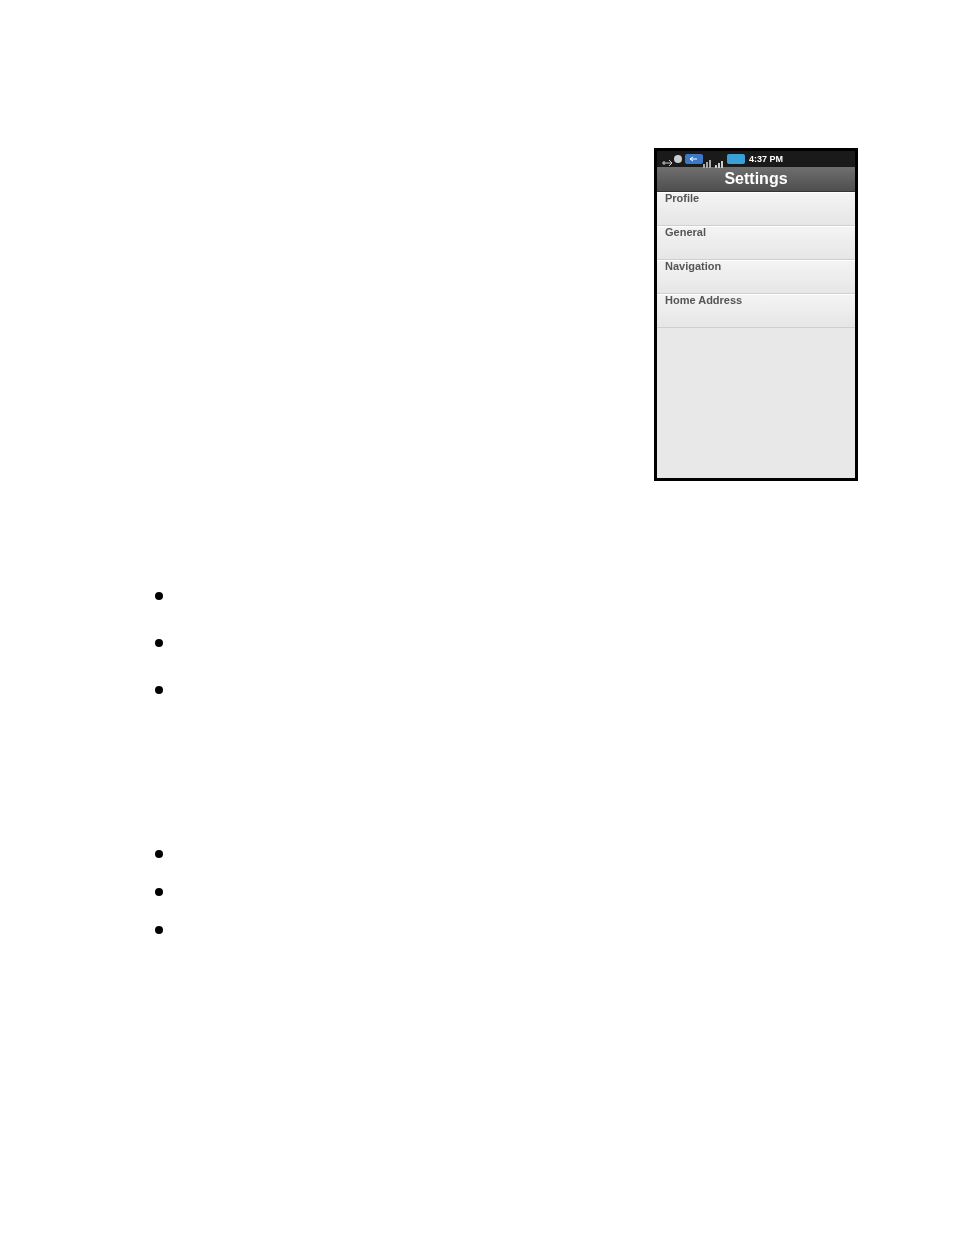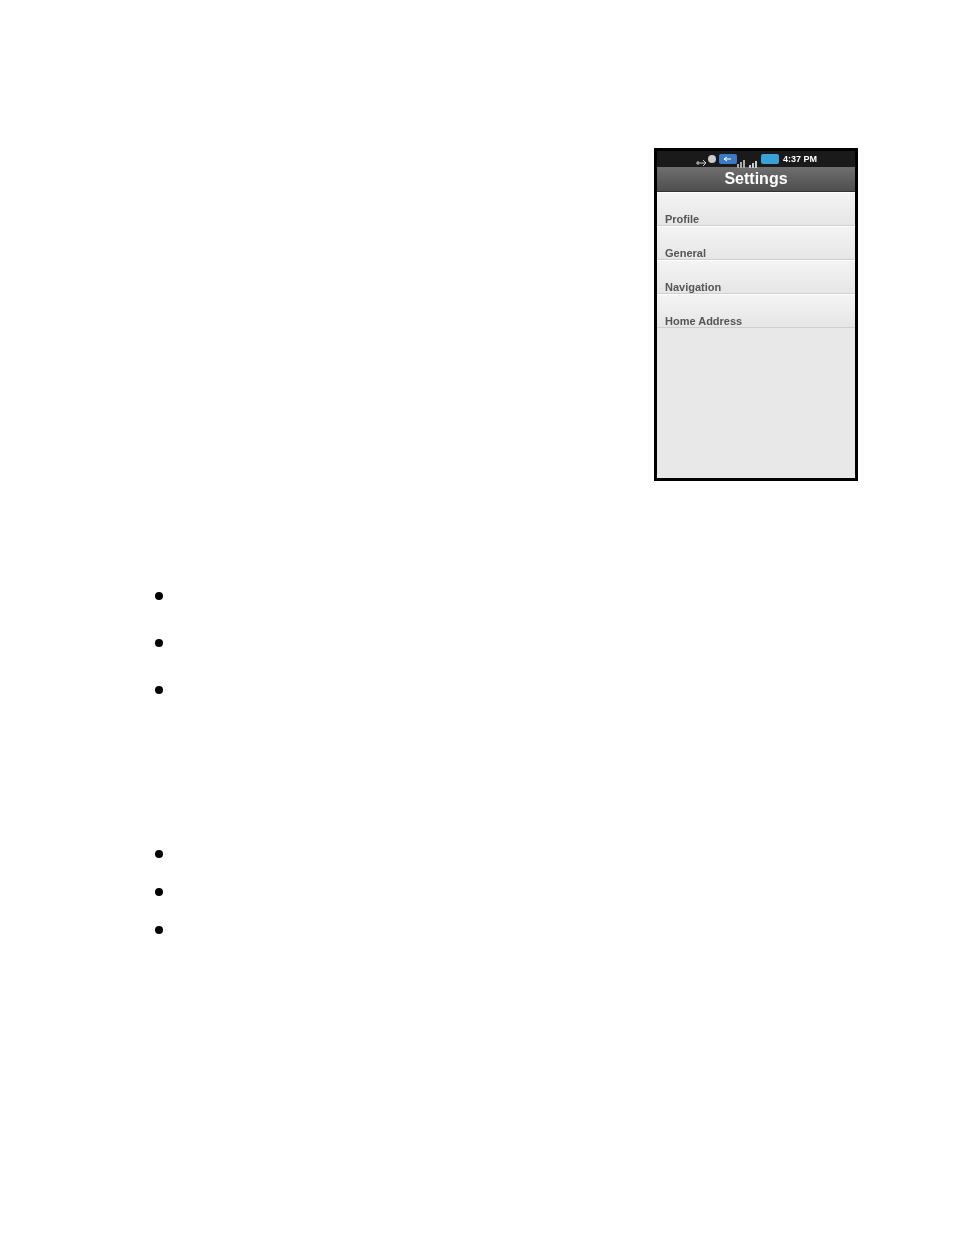--- a/index.html
+++ b/index.html
@@ -21,22 +21,22 @@
     border: 3px solid #000;
     background: #e8e8e8;
     overflow: hidden;
   }
 
   .status-bar {
     height: 16px;
     background: #1a1a1a;
     display: flex;
     align-items: center;
-    justify-content: center;
-    padding: 0 12px;
+    justify-content: flex-start;
+    padding: 0 4px;
     box-sizing: border-box;
   }
 
   .status-left {
     display: flex;
     align-items: center;
     gap: 3px;
   }
 
   .status-right {
@@ -89,21 +89,21 @@
     border-bottom: 1px solid #333;
   }
 
   .list {
     background: #eeeeee;
   }
 
   .list-item {
     height: 33px;
     display: flex;
-    align-items: flex-end;
+    align-items: flex-start;
     padding: 0 8px;
     font-size: 11px;
     font-weight: bold;
     color: #555;
     background: linear-gradient(#f4f4f4, #e6e6e6);
     border-bottom: 1px solid #cfcfcf;
     box-shadow: inset 0 1px 0 #fff;
     cursor: pointer;
   }
 

